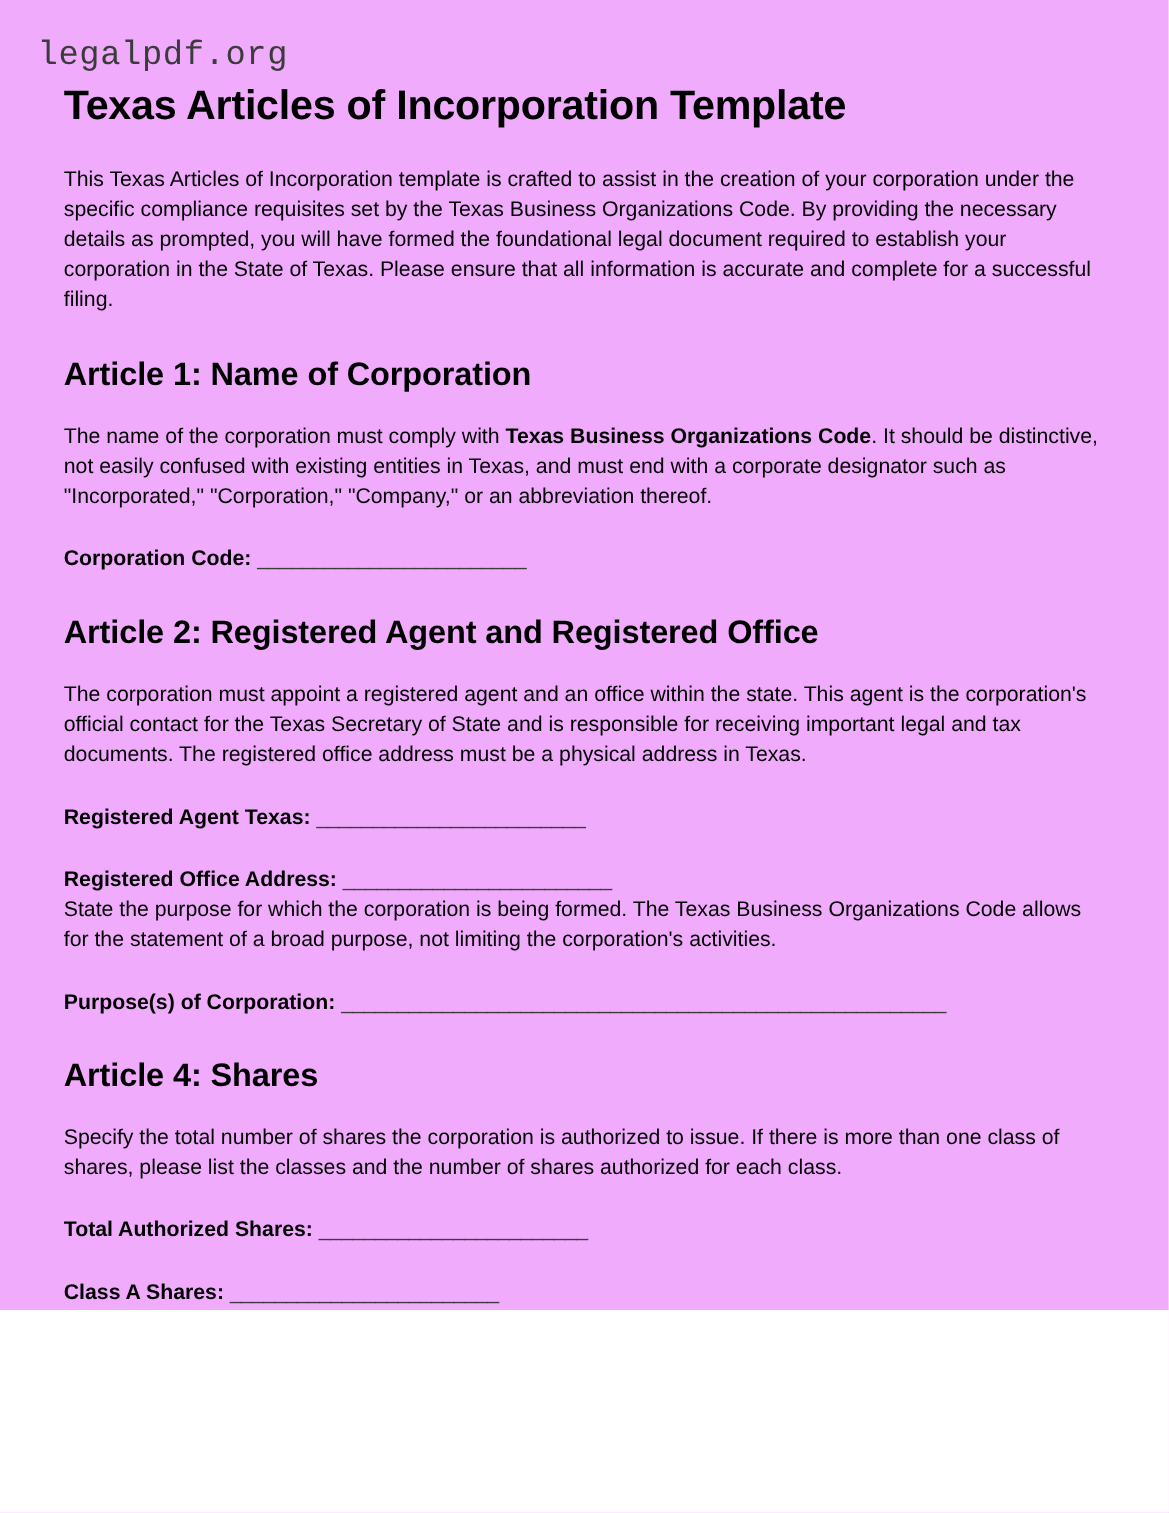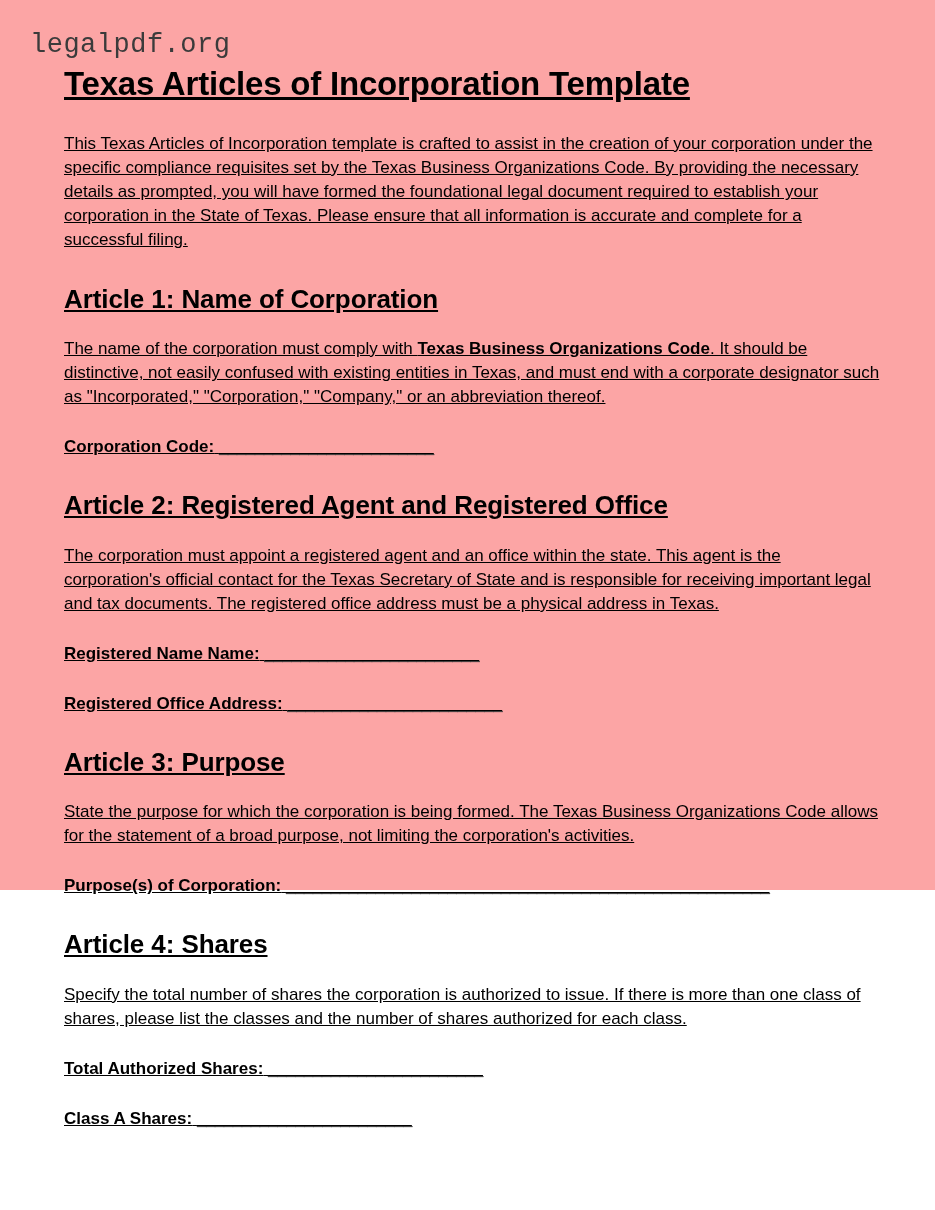--- a/index.html
+++ b/index.html
@@ -10,39 +10,38 @@
   body {
     width: 935px;
     height: 1210px;
     font-family: "Liberation Sans", sans-serif;
     color: #000000;
     overflow: hidden;
   }
   .page {
     position: relative;
     width: 935px;
-    height: 890px;
-    background: #fca5a5;
+    height: 1048px;
+    background: #f0abfc;
     box-sizing: border-box;
     padding: 0;
-    text-decoration: underline;
   }
   .site-brand {
     position: absolute;
     left: 30px;
     top: 32px;
     font-family: "Liberation Mono", "DejaVu Sans Mono", monospace;
     font-size: 27px;
     line-height: 1;
     letter-spacing: 0.5px;
     color: #3b3b3b;
     white-space: nowrap;
   }
   .content {
-    padding: 62px 55px 0 64px;
+    padding: 62px 55px 0 51px;
   }
   h1.doc-title {
     font-size: 33px;
     font-weight: bold;
     line-height: 1.33;
     margin: 0 0 26px 0;
     letter-spacing: -0.2px;
     color: #000;
   }
   h2.article-heading {
@@ -98,27 +97,26 @@
       <p class="body-text"><span>The name of the corporation must comply with </span><b>Texas Business Organizations Code</b><span>. It should be distinctive, not easily confused with existing entities in Texas, and must end with a corporate designator such as "Incorporated," "Corporation," "Company," or an abbreviation thereof.</span></p>
       <div class="field-group">
         <div class="field-line"><span>Corporation Code:</span> <span class="blank">________________________</span></div>
       </div>
     </section>
 
     <section>
       <h2 class="article-heading">Article 2: Registered Agent and Registered Office</h2>
       <p class="body-text">The corporation must appoint a registered agent and an office within the state. This agent is the corporation's official contact for the Texas Secretary of State and is responsible for receiving important legal and tax documents. The registered office address must be a physical address in Texas.</p>
       <div class="field-group">
-        <div class="field-line"><span>Registered Name Name:</span> <span class="blank">________________________</span></div>
+        <div class="field-line"><span>Registered Agent Texas:</span> <span class="blank">________________________</span></div>
         <div class="field-line"><span>Registered Office Address:</span> <span class="blank">________________________</span></div>
       </div>
     </section>
 
     <section>
-      <h2 class="article-heading">Article 3: Purpose</h2>
       <p class="body-text">State the purpose for which the corporation is being formed. The Texas Business Organizations Code allows for the statement of a broad purpose, not limiting the corporation's activities.</p>
       <div class="field-group">
         <div class="field-line"><span>Purpose(s) of Corporation:</span> <span class="blank">______________________________________________________</span></div>
       </div>
     </section>
 
     <section>
       <h2 class="article-heading">Article 4: Shares</h2>
       <p class="body-text">Specify the total number of shares the corporation is authorized to issue. If there is more than one class of shares, please list the classes and the number of shares authorized for each class.</p>
       <div class="field-group">

